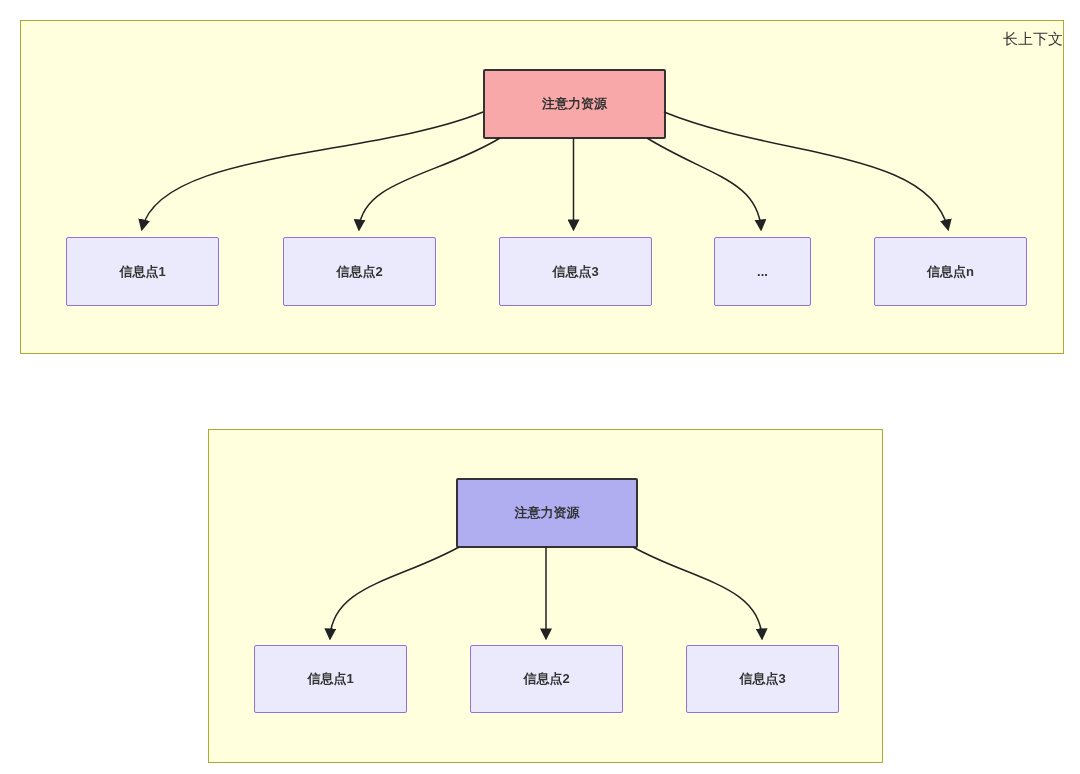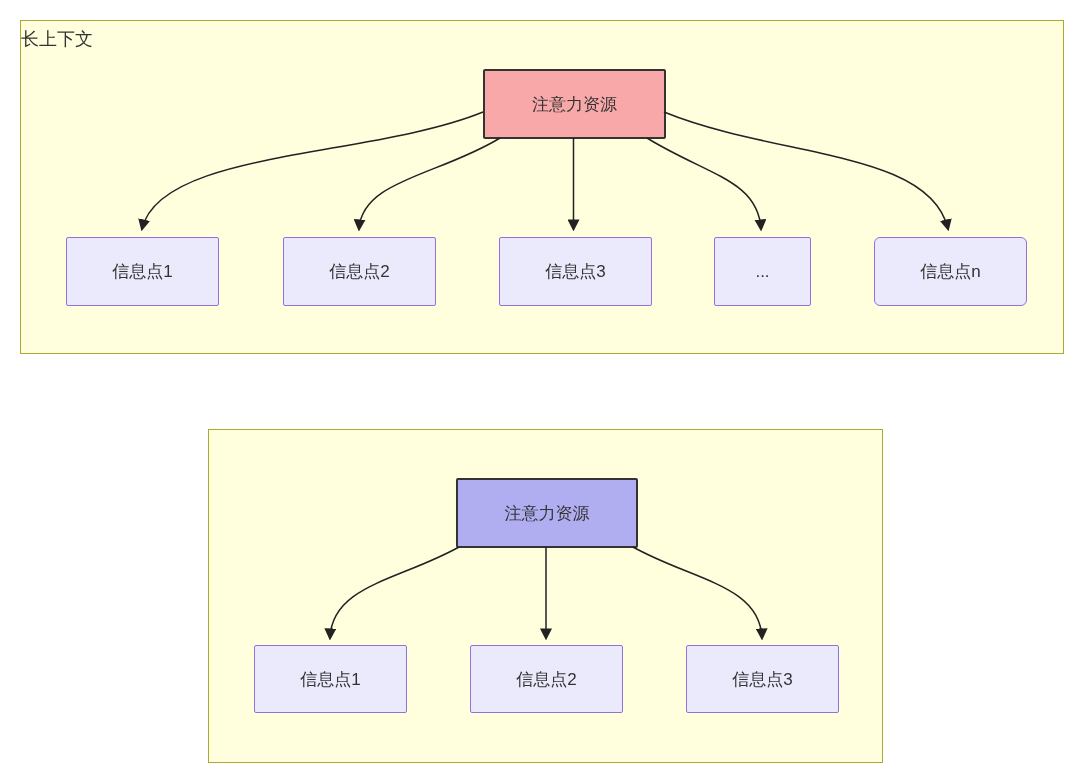--- a/index.html
+++ b/index.html
@@ -6,26 +6,26 @@
   .canvas{
     position:relative;width:1080px;height:774px;background:#ffffff;
     font-family:"Liberation Sans",sans-serif;color:var(--text,#333333);
     overflow:hidden;
   }
   .group{
     position:absolute;background:var(--container-fill,#ffffde);
     border:1px solid var(--container-border,#aaaa33);box-sizing:border-box;
   }
   .group-title{
-    position:absolute;top:7px;left:0;width:100%;text-align:left;
-    font-size:18px;line-height:22px;
+    position:absolute;top:7px;left:0;width:100%;text-align:right;
+    font-size:15px;line-height:22px;
   }
   .node{
     position:absolute;display:flex;align-items:center;justify-content:center;
-    font-size:17px;box-sizing:border-box;border-radius:2px;
+    font-size:13px;box-sizing:border-box;border-radius:2px;font-weight:bold;
   }
   .attention{border:2.5px solid var(--attention-border,#333333);}
   .attention.long{background:var(--attention-long-fill,#f8a8a8);}
   .attention.short{background:var(--attention-short-fill,#b0adf0);}
   .info{
     background:var(--info-fill,#eaeafc);
     border:1.5px solid var(--info-border,#9370db);
   }
   .arrows{position:absolute;left:0;top:0;width:1080px;height:774px;pointer-events:none;}
   .edge{stroke:var(--arrow,#222222);stroke-width:1.5;fill:none;}
@@ -38,21 +38,21 @@
 
   <div class="group" style="left:20px;top:20px;width:1044px;height:334px;">
     <div class="group-title">长上下文</div>
 
     <div class="node attention long" style="left:462px;top:48px;width:183px;height:70px;">注意力资源</div>
 
     <div class="node info" style="left:45px;top:216px;width:153px;height:69px;">信息点1</div>
     <div class="node info" style="left:262px;top:216px;width:153px;height:69px;">信息点2</div>
     <div class="node info" style="left:478px;top:216px;width:153px;height:69px;">信息点3</div>
     <div class="node info" style="left:693px;top:216px;width:97px;height:69px;">...</div>
-    <div class="node info" style="left:853px;top:216px;width:153px;height:69px;border-radius:6px;">信息点n</div>
+    <div class="node info" style="left:853px;top:216px;width:153px;height:69px;">信息点n</div>
   </div>
 
   <div class="group" style="left:208px;top:429px;width:675px;height:334px;">
 
     <div class="node attention short" style="left:247px;top:48px;width:182px;height:70px;">注意力资源</div>
 
     <div class="node info" style="left:45px;top:215px;width:153px;height:68px;">信息点1</div>
     <div class="node info" style="left:261px;top:215px;width:153px;height:68px;">信息点2</div>
     <div class="node info" style="left:477px;top:215px;width:153px;height:68px;">信息点3</div>
   </div>

